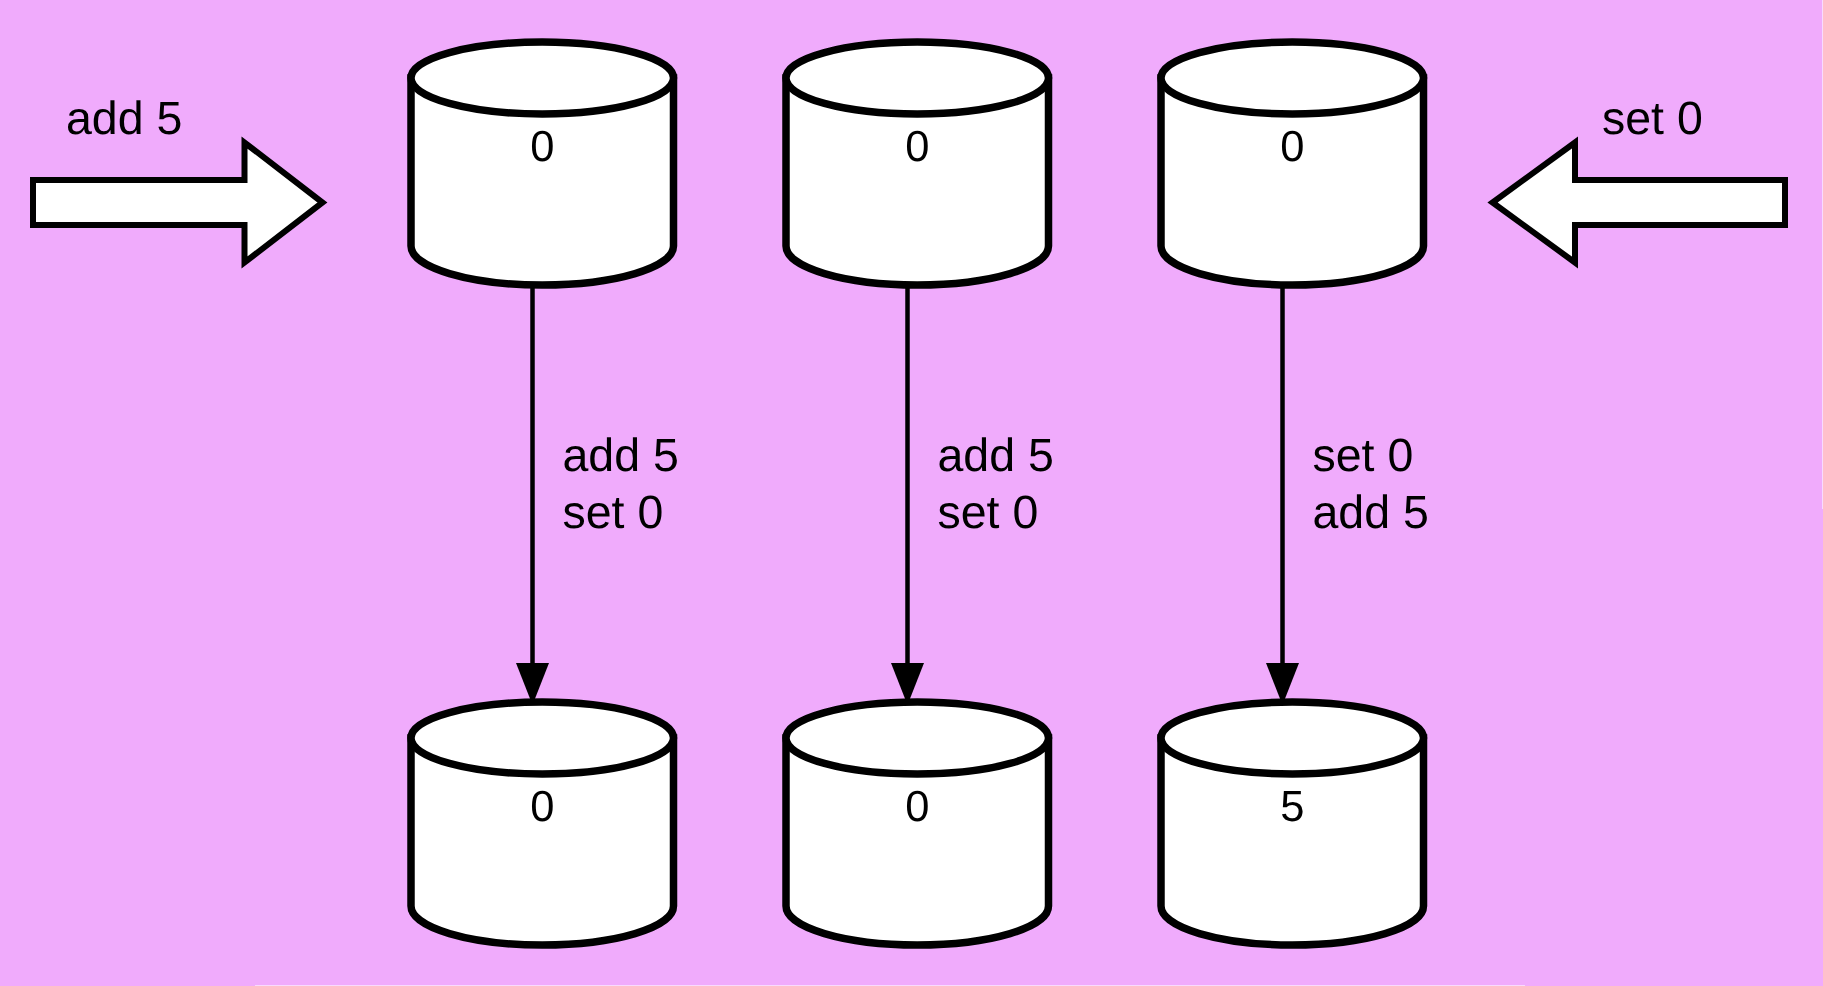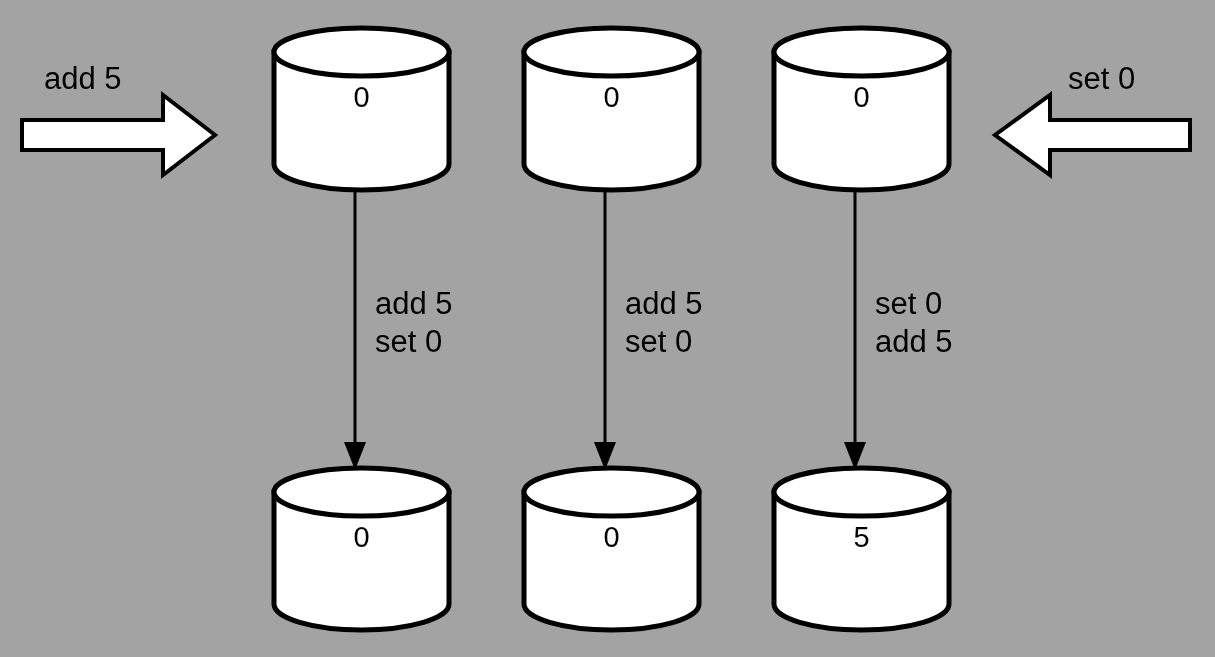--- a/index.html
+++ b/index.html
@@ -8,21 +8,21 @@
     padding: 0;
     background: #ffffff;
   }
   body {
     font-family: "Liberation Sans", "DejaVu Sans", sans-serif;
   }
   #canvas {
     position: relative;
     width: 1215px;
     height: 657px;
-    background: #a3a3a3;
+    background: #f0abfc;
     overflow: hidden;
   }
   #canvas svg {
     position: absolute;
     top: 0;
     left: 0;
     display: block;
   }
   .stroke-shape {
     fill: #ffffff;

